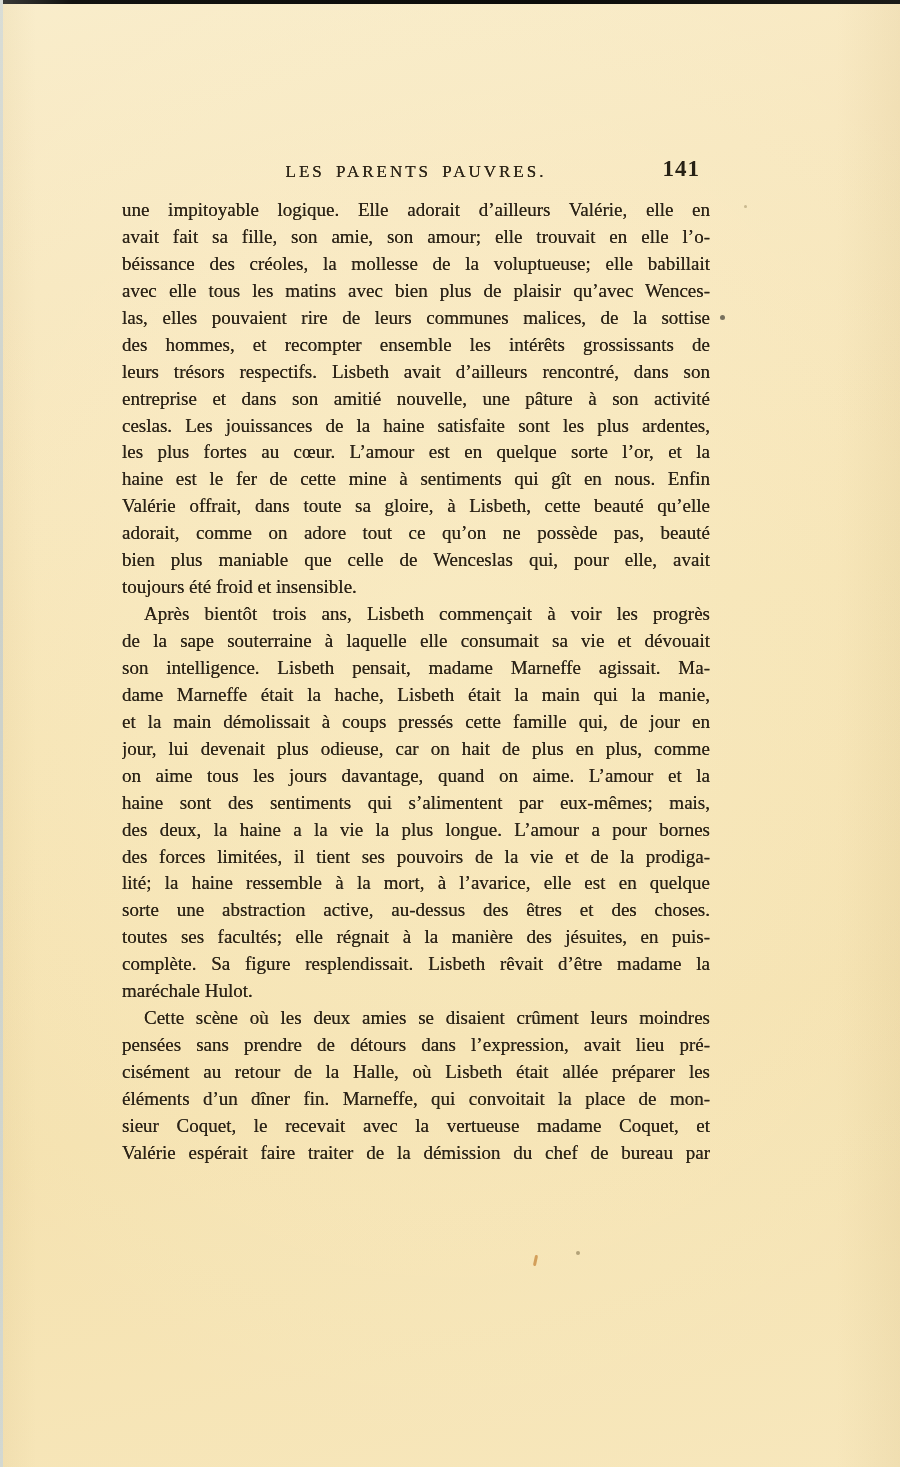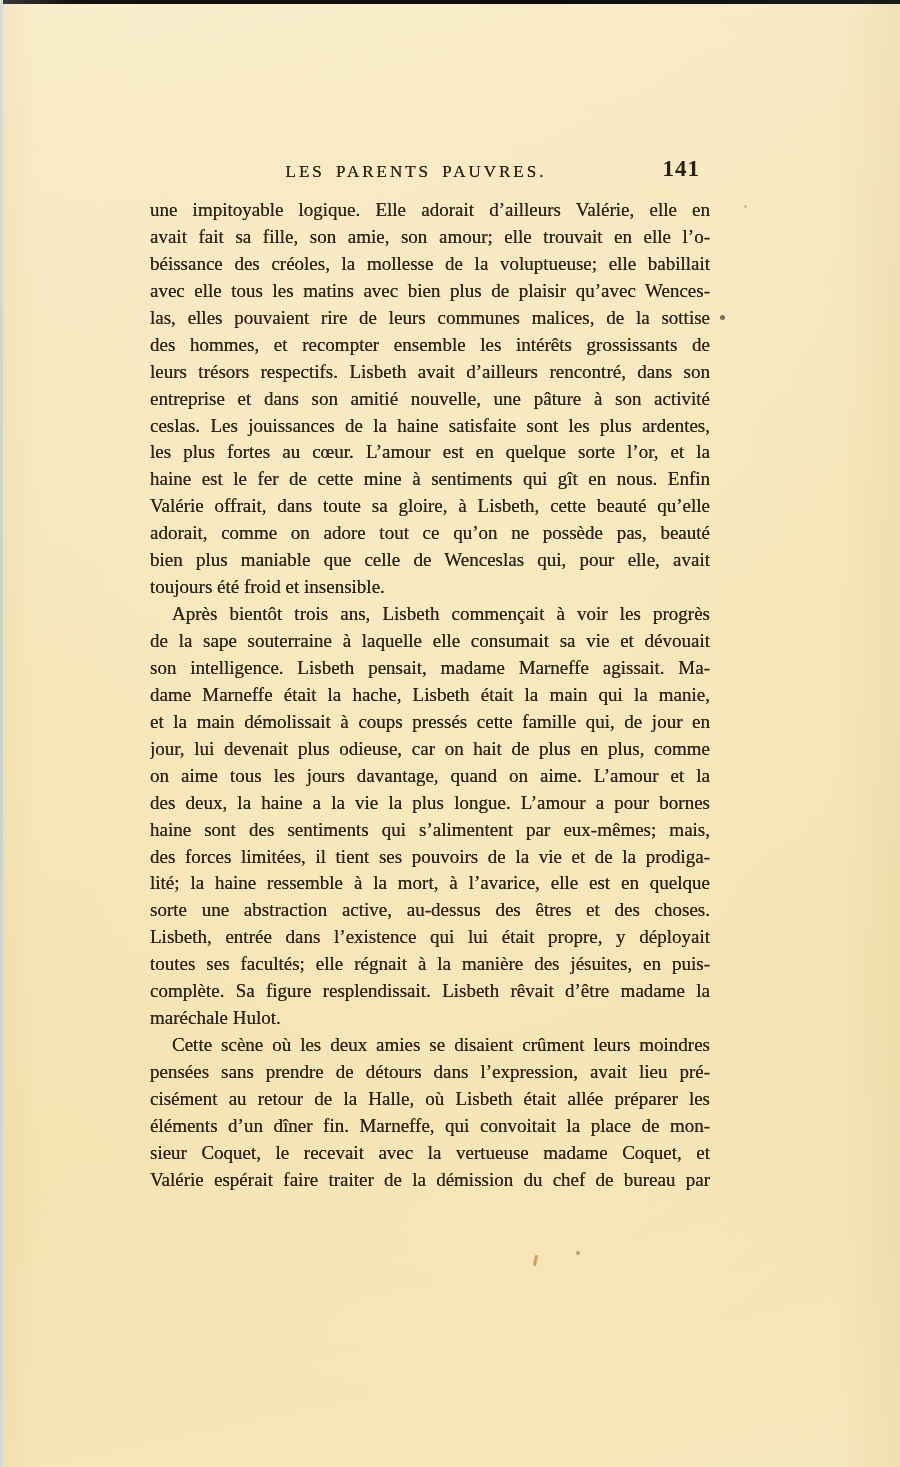--- a/index.html
+++ b/index.html
@@ -72,21 +72,20 @@
     font-size: 19px;
     text-shadow: 0 0 0.35px rgba(43,35,23,0.85);
   }
   .page-text .line {
     height: 26.95px;
     line-height: 26.95px;
     text-align: justify;
     text-align-last: justify;
     overflow: hidden;
     white-space: nowrap;
-    margin-left: 28px;
   }
   .page-text .line.indent {
     text-indent: 22px;
   }
   .page-text .line.para-end {
     text-align-last: left;
   }
   
   .speck {
     position: absolute;
@@ -125,26 +124,25 @@
       <div class="line">adorait, comme on adore tout ce qu’on ne possède pas, beauté</div>
       <div class="line">bien plus maniable que celle de Wenceslas qui, pour elle, avait</div>
       <div class="line para-end">toujours été froid et insensible.</div>
       <div class="line indent">Après bientôt trois ans, Lisbeth commençait à voir les progrès</div>
       <div class="line">de la sape souterraine à laquelle elle consumait sa vie et dévouait</div>
       <div class="line">son intelligence. Lisbeth pensait, madame Marneffe agissait. Ma-</div>
       <div class="line">dame Marneffe était la hache, Lisbeth était la main qui la manie,</div>
       <div class="line">et la main démolissait à coups pressés cette famille qui, de jour en</div>
       <div class="line">jour, lui devenait plus odieuse, car on hait de plus en plus, comme</div>
       <div class="line">on aime tous les jours davantage, quand on aime. L’amour et la</div>
+      <div class="line">haine sont des sentiments qui s’alimentent par eux-mêmes; mais,</div>
       <div class="line">des deux, la haine a la vie la plus longue. L’amour a pour bornes</div>
-      <div class="line">haine sont des sentiments qui s’alimentent par eux-mêmes; mais,</div>
       <div class="line">des forces limitées, il tient ses pouvoirs de la vie et de la prodiga-</div>
       <div class="line">lité; la haine ressemble à la mort, à l’avarice, elle est en quelque</div>
       <div class="line">sorte une abstraction active, au-dessus des êtres et des choses.</div>
-      <div class="line">Lisbeth, entrée dans l’existence qui lui était propre, y déployait</div>
       <div class="line">toutes ses facultés; elle régnait à la manière des jésuites, en puis-</div>
       <div class="line">complète. Sa figure resplendissait. Lisbeth rêvait d’être madame la</div>
       <div class="line para-end">maréchale Hulot.</div>
       <div class="line indent">Cette scène où les deux amies se disaient crûment leurs moindres</div>
       <div class="line">pensées sans prendre de détours dans l’expression, avait lieu pré-</div>
       <div class="line">cisément au retour de la Halle, où Lisbeth était allée préparer les</div>
       <div class="line">éléments d’un dîner fin. Marneffe, qui convoitait la place de mon-</div>
       <div class="line">sieur Coquet, le recevait avec la vertueuse madame Coquet, et</div>
       <div class="line">Valérie espérait faire traiter de la démission du chef de bureau par</div>
     </div>

